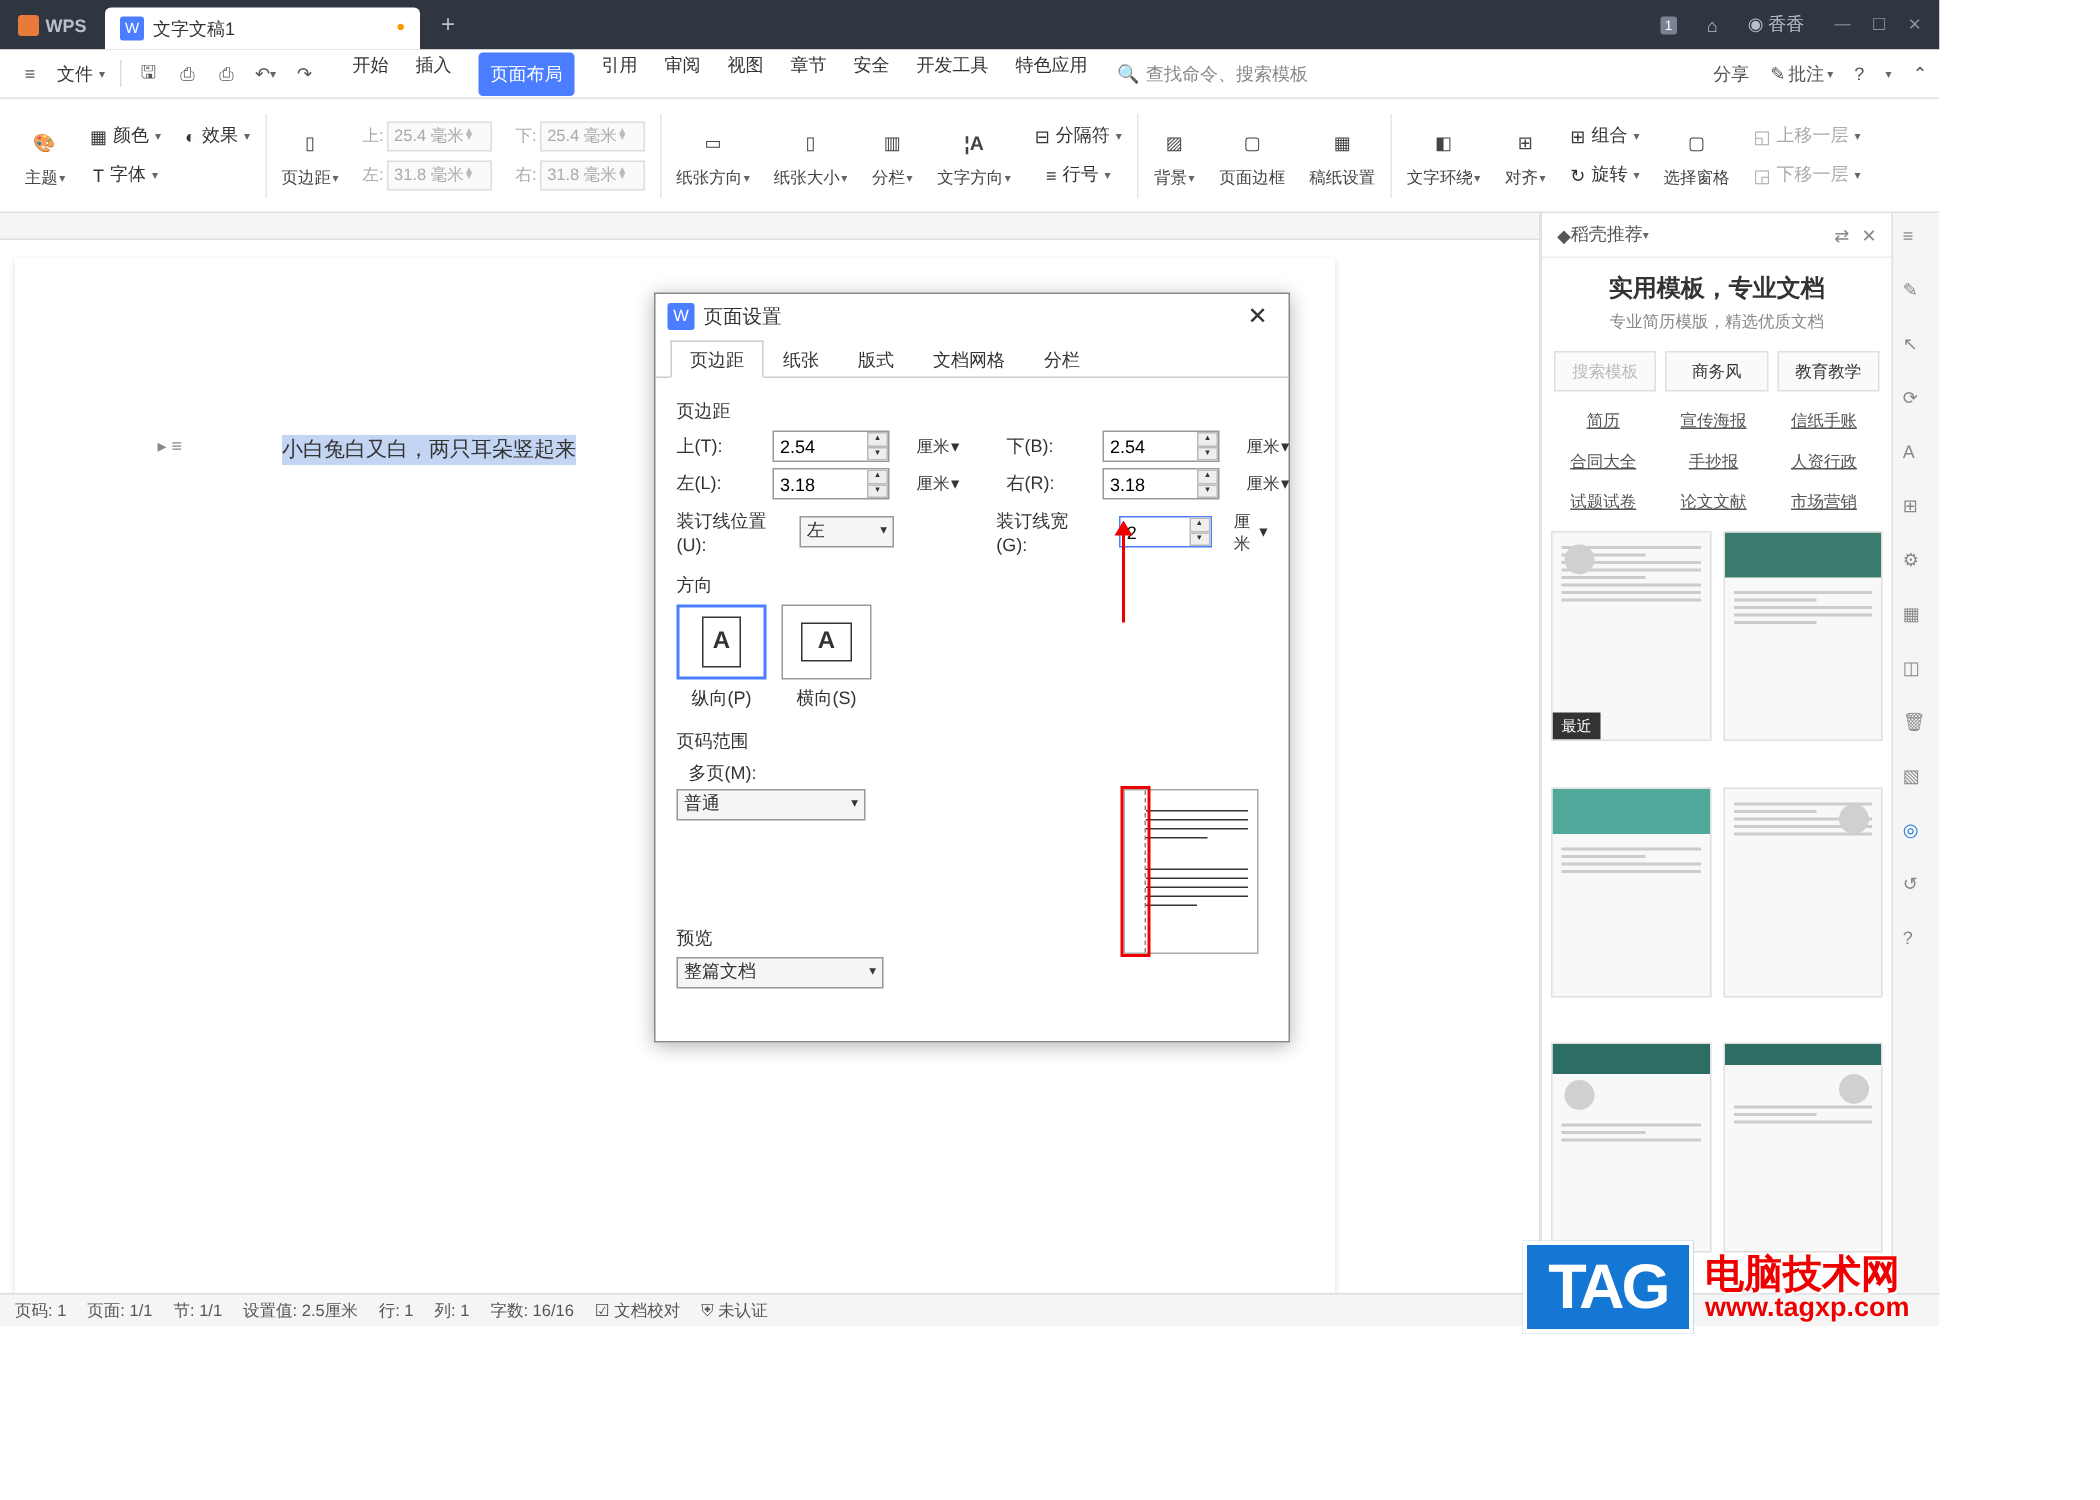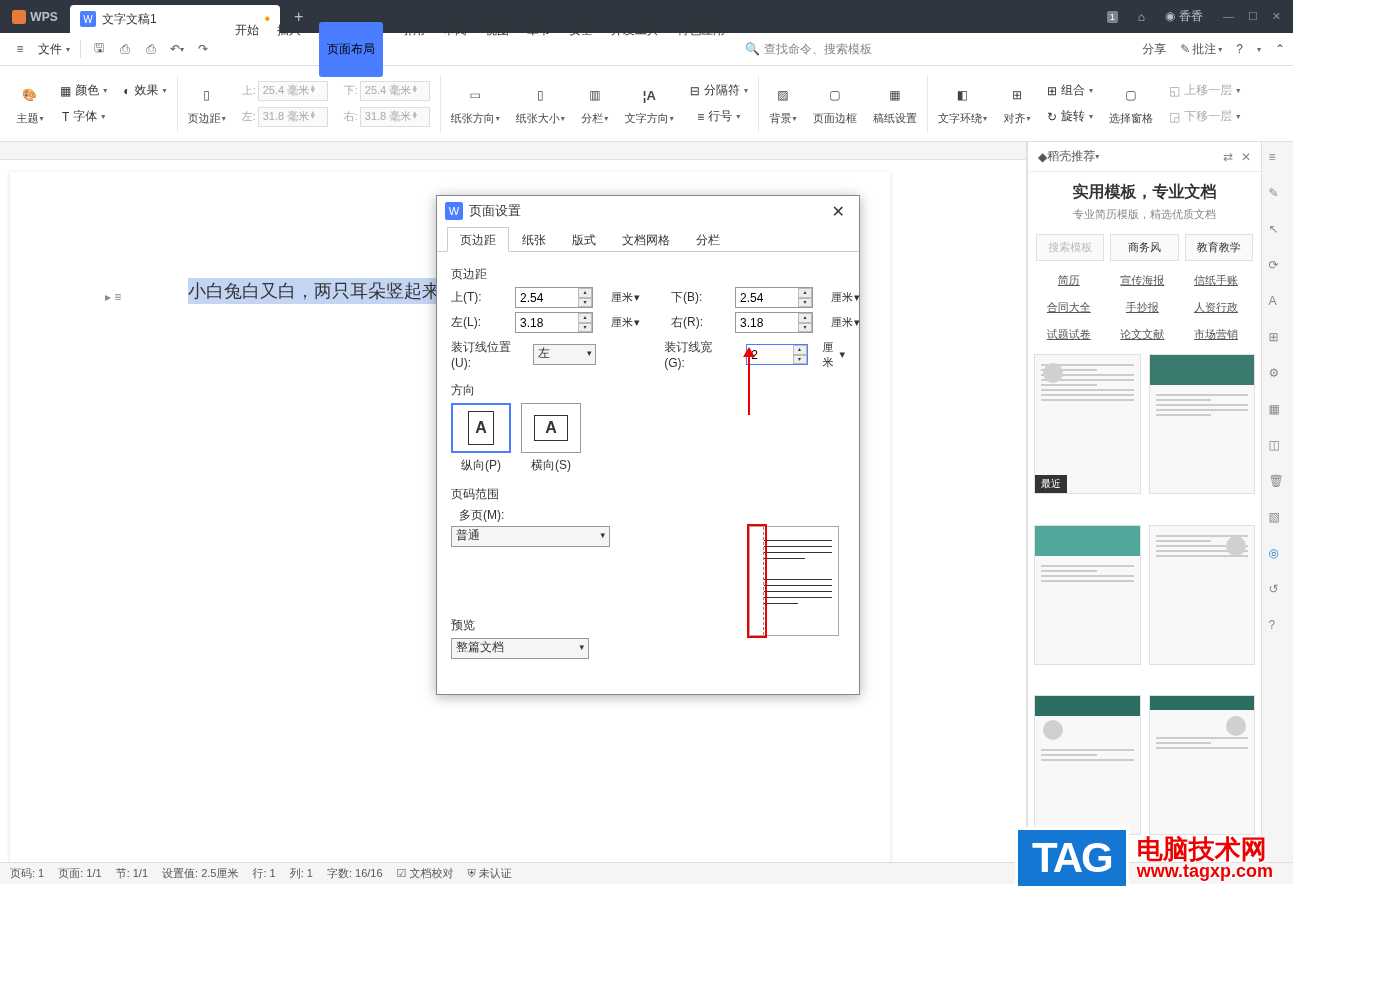--- a/index.html
+++ b/index.html
@@ -18,21 +18,21 @@
 .titlebar-right .badge { background: #7a8294; color: #fff; font-size: 9px; padding: 1px 3px; border-radius: 2px; }
 .win-ctrl { display: flex; gap: 14px; color: #8a919e; font-size: 11px; }
 
 
 .menu-row { height: 33px; background: #fff; border-bottom: 1px solid #e0e0e0; display: flex; align-items: center; padding: 0 8px; gap: 2px; }
 .menu-row .icon-btn { width: 24px; height: 24px; display: flex; align-items: center; justify-content: center; color: #555; cursor: pointer; }
 .menu-row .file-menu { display: flex; align-items: center; gap: 4px; padding: 0 4px; }
 .menu-row .sep { width: 1px; height: 18px; background: #ddd; margin: 0 4px; }
 .tabs { display: flex; gap: 18px; margin-left: 18px; }
 .tabs span { cursor: pointer; color: #333; }
-.tabs .active { background: #4a7dff; color: #000000; padding: 19px 8px; border-radius: 3px; }
+.tabs .active { background: #4a7dff; color: #ffffff; padding: 6px 8px; border-radius: 3px; }
 .search-cmd { margin-left: 18px; color: #888; display: flex; align-items: center; gap: 4px; }
 .menu-right { margin-left: auto; display: flex; align-items: center; gap: 14px; color: #555; }
 .menu-right .dd { display: flex; align-items: center; gap: 2px; }
 
 
 .ribbon { height: 76px; background: #fff; border-bottom: 1px solid #e0e0e0; display: flex; align-items: center; padding: 0 8px; gap: 0; }
 .rib-group { display: flex; flex-direction: column; align-items: center; justify-content: center; padding: 4px 8px; height: 100%; position: relative; }
 .rib-sep { width: 1px; height: 56px; background: #e6e6e6; margin: 0 2px; }
 .rib-btn-lg { display: flex; flex-direction: column; align-items: center; gap: 2px; cursor: pointer; color: #444; }
 .rib-btn-lg .ico { width: 28px; height: 28px; display: flex; align-items: center; justify-content: center; }
@@ -41,21 +41,21 @@
 .rib-stack { display: flex; flex-direction: column; gap: 2px; }
 .margin-input { display: flex; align-items: center; gap: 2px; color: #aaa; font-size: 11px; }
 .margin-input .box { width: 70px; height: 20px; border: 1px solid #ddd; background: #fafafa; display: flex; align-items: center; padding: 0 4px; position: relative; }
 .margin-input .box::after { content: "▾"; position: absolute; right: 12px; font-size: 8px; color: #bbb; }
 .margin-input .box::before { content: "▴"; position: absolute; right: 12px; top: 0; font-size: 8px; color: #bbb; }
 
 
 .work-area { display: flex; height: 720px; background: #f5f5f5; }
 .doc-scroll { flex: 1; background: #fff; overflow: auto; position: relative; border-right: 1px solid #e0e0e0; }
 .page { position: absolute; left: 10px; top: 30px; width: 880px; height: 720px; background: #fff; box-shadow: 0 1px 4px rgba(0,0,0,0.15); }
-.doc-text { position: absolute; left: 178px; top: 106px; font-size: 18px; color: #333; background: #c4d5f3; padding: 1px 0; }
+.doc-text { position: absolute; left: 178px; top: 118px; font-size: 14px; color: #333; background: #c4d5f3; padding: 1px 0; }
 .para-mark { position: absolute; left: 95px; top: 118px; color: #888; display: flex; gap: 4px; }
 
 
 .right-panel { width: 234px; background: #fff; display: flex; flex-direction: column; border-left: 1px solid #e0e0e0; }
 .right-panel-header { display: flex; align-items: center; padding: 6px 10px; border-bottom: 1px solid #eee; color: #555; }
 .right-panel-header .ctrl { margin-left: auto; display: flex; gap: 8px; color: #888; }
 .rp-title { text-align: center; padding: 10px 0 4px; font-size: 16px; font-weight: bold; color: #333; }
 .rp-sub { text-align: center; color: #888; font-size: 11px; padding-bottom: 8px; }
 .rp-tabs { display: flex; padding: 4px 8px; gap: 6px; }
 .rp-tabs .t { flex: 1; text-align: center; padding: 5px 0; border: 1px solid #e0e0e0; background: #fafafa; cursor: pointer; font-size: 11px; }
@@ -547,21 +547,21 @@
       <div class="orient-box">
         <div class="orient-img">
             <div class="pg h">A</div>
           </div>
         <span>横向(S)</span>
       </div>
     </div>
 
     <div class="sec-label" style="margin-top:12px">页码范围</div>
     <div style="font-size:12px;margin:4px 0 2px 8px;">多页(M):</div>
-    <div class="dlg-sel" style="width:159px;">普通</div>
+    <div class="dlg-sel" style="width:126px;">普通</div>
 
     <div class="sec-label" style="margin-top:70px">预览</div>
     <div class="dlg-sel" style="width:138px;">整篇文档</div>
 
     <div class="preview-box">
       <div class="gut"></div>
         <div class="gut-mark"></div>
       <div class="pl"></div>
         <div class="pl"></div>
         <div class="pl"></div>

